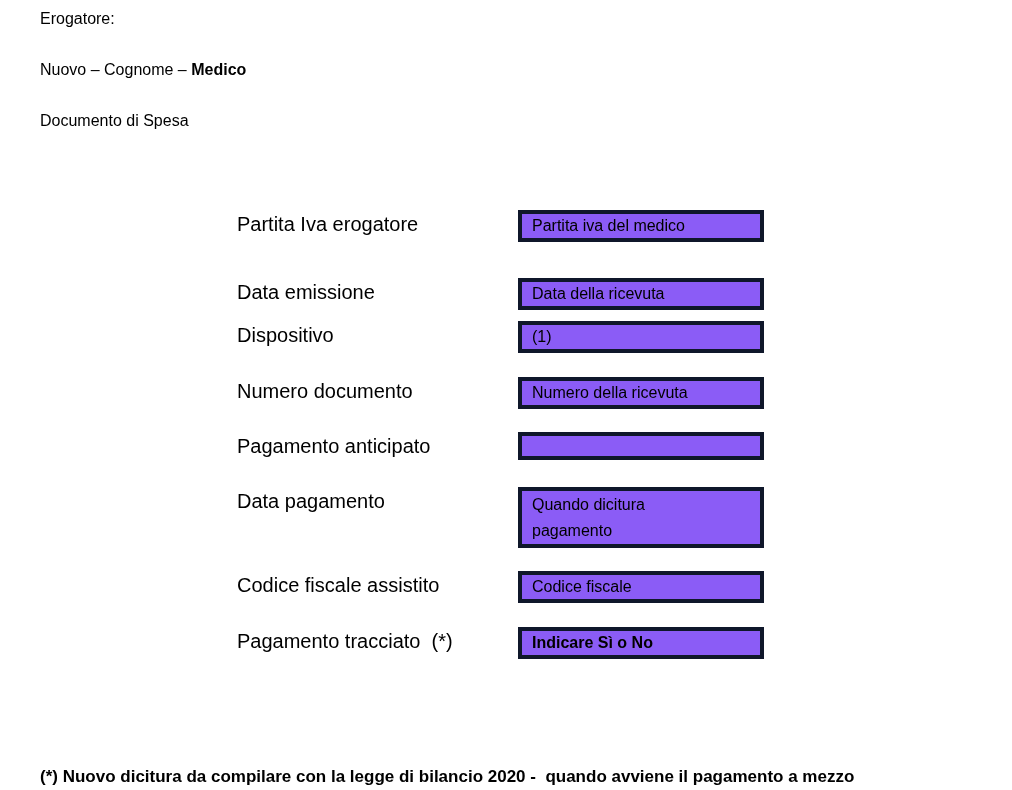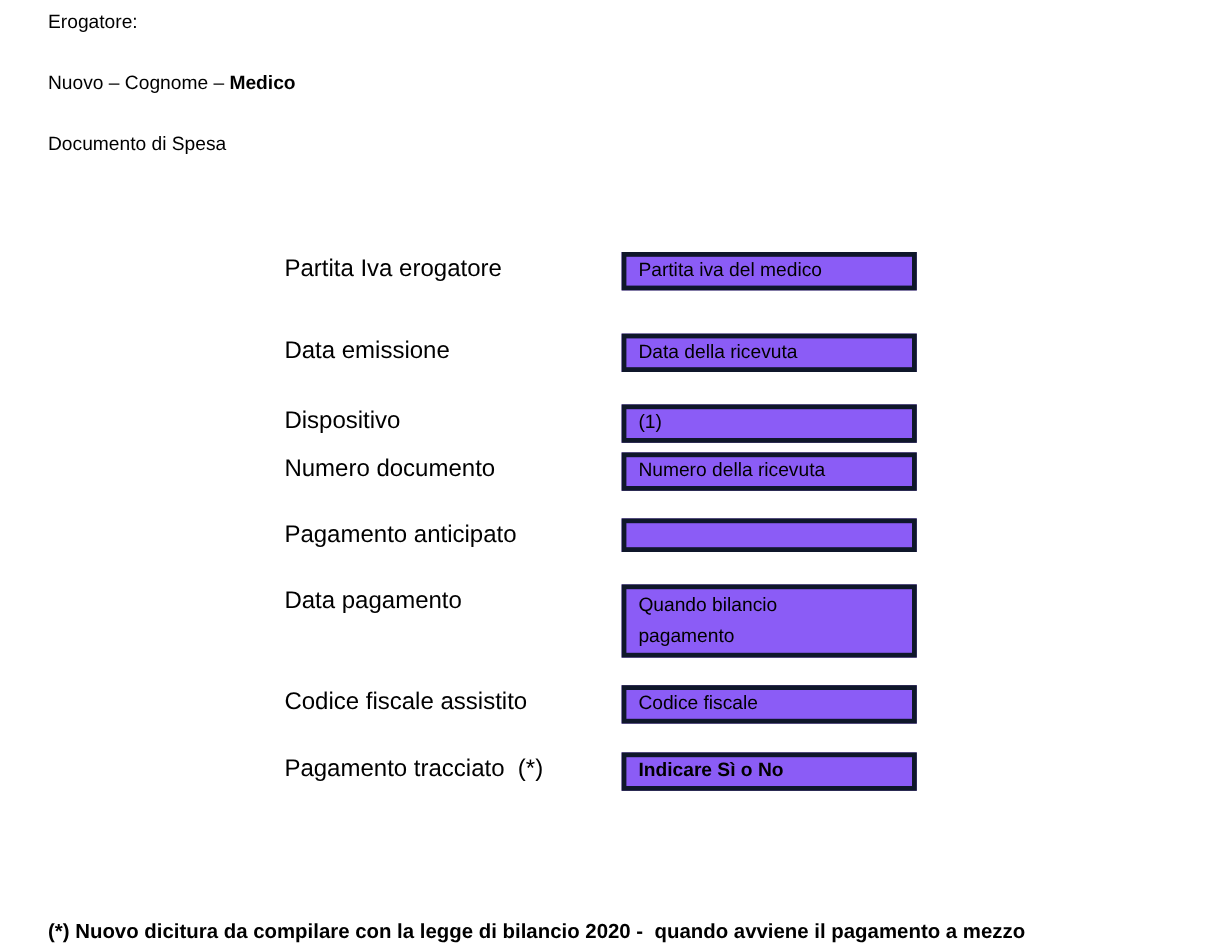--- a/index.html
+++ b/index.html
@@ -42,21 +42,21 @@
     padding-top: 0;
     white-space: pre-line;
   }
   .row .box-text { line-height: 24px; }
   .box.tall { min-height: 56px; }
   .box.tall .box-text { line-height: 26px; padding-top: 1px; }
   .box-text.bold { font-weight: bold; }
 
   .r1 { top: 210px; }
   .r2 { top: 266px; margin-top: 12px; }
-  .r3 { top: 337px; }
+  .r3 { top: 321px; }
   .r4 { top: 377px; }
   .r5 { top: 432px; }
   .r6 { top: 487px; }
   .r7 { top: 571px; }
   .r8 { top: 627px; }
 
   
   .footnote {
     position: absolute; left: 40px; top: 707px;
     font-size: 17px; font-weight: bold; line-height: 28px;
@@ -103,21 +103,21 @@
   <div class="row r5">
     <div class="label">Pagamento anticipato</div>
     <div class="box">
       <span class="box-text"></span>
     </div>
   </div>
 
   <div class="row r6">
     <div class="label">Data pagamento</div>
     <div class="box tall">
-      <span class="box-text">Quando bilancio
+      <span class="box-text">Quando dicitura
 pagamento</span>
     </div>
   </div>
 
   <div class="row r7">
     <div class="label">Codice fiscale assistito</div>
     <div class="box">
       <span class="box-text">Codice fiscale</span>
     </div>
   </div>

